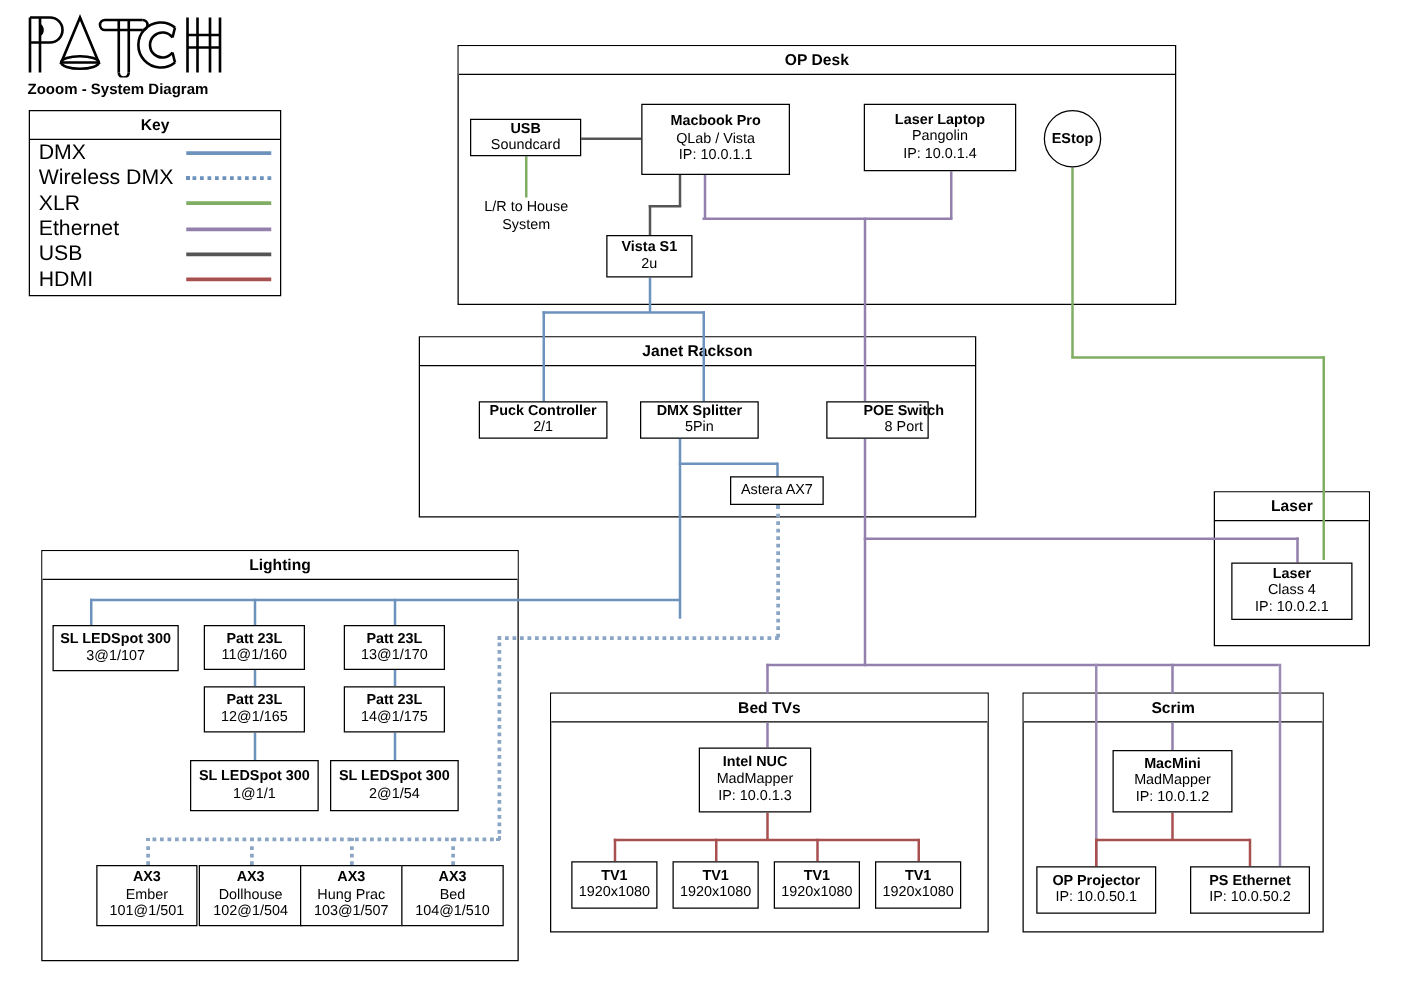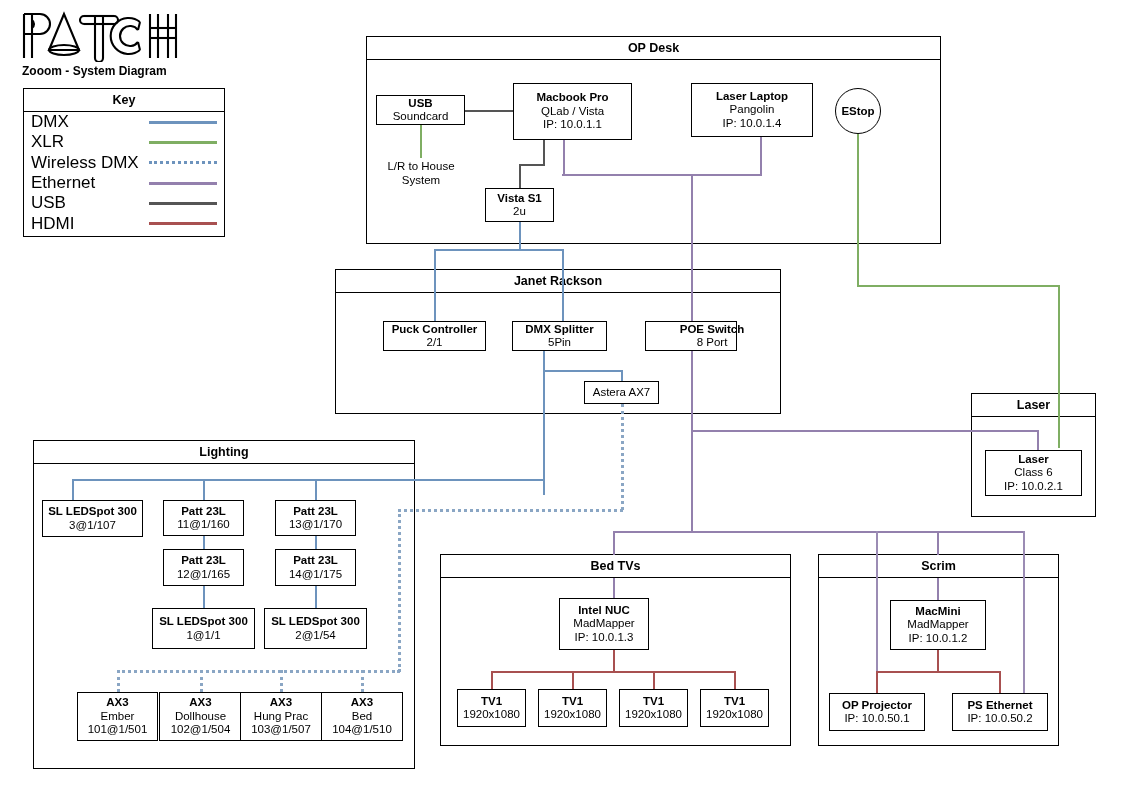--- a/index.html
+++ b/index.html
@@ -146,26 +146,26 @@
   </div>
   <div id="subtitle">Zooom - System Diagram</div>
 
   <div id="key">
     <div id="key-title">Key</div>
     <div class="key-row">
       <span class="lbl">DMX</span>
       <span class="swatch" style="border-top-color:#6d93bd;border-top-style:solid;"></span>
     </div>
     <div class="key-row">
+      <span class="lbl">Wireless DMX</span>
+      <span class="swatch" style="border-top-color:#6d93bd;border-top-style:dotted;border-top-width:3.5px;"></span>
+    </div>
+    <div class="key-row">
       <span class="lbl">XLR</span>
       <span class="swatch" style="border-top-color:#7fae63;border-top-style:solid;"></span>
-    </div>
-    <div class="key-row">
-      <span class="lbl">Wireless DMX</span>
-      <span class="swatch" style="border-top-color:#6d93bd;border-top-style:dotted;border-top-width:3.5px;"></span>
     </div>
     <div class="key-row">
       <span class="lbl">Ethernet</span>
       <span class="swatch" style="border-top-color:#9380ad;border-top-style:solid;"></span>
     </div>
     <div class="key-row">
       <span class="lbl">USB</span>
       <span class="swatch" style="border-top-color:#555555;border-top-style:solid;"></span>
     </div>
     <div class="key-row">
@@ -303,32 +303,32 @@
   <div class="node" style="left:383px;top:321px;width:103px;height:30px;">
     <span class="t1">Puck Controller</span>
     <span class="t2">2/1</span>
   </div>
 
   <div class="node" style="left:512px;top:321px;width:95px;height:30px;">
     <span class="t1">DMX Splitter</span>
     <span class="t2">5Pin</span>
   </div>
 
-  <div class="node" style="left:645px;top:321px;width:92px;height:30px;padding-left:44px;">
+  <div class="node" style="left:661px;top:321px;width:82px;height:30px;padding-left:44px;">
     <span class="t1">POE Switch</span>
     <span class="t2">8 Port</span>
   </div>
 
   <div class="node" style="left:584px;top:381px;width:75px;height:23px;">
     <span class="t2">Astera AX7</span>
   </div>
 
   <div class="node" style="left:985px;top:450px;width:97px;height:46px;">
     <span class="t1">Laser</span>
-    <span class="t2">Class 6</span>
+    <span class="t2">Class 4</span>
     <span class="t3">IP: 10.0.2.1</span>
   </div>
 
   <div class="node" style="left:42px;top:500px;width:101px;height:37px;">
     <span class="t1">SL LEDSpot 300</span>
     <span class="t2">3@1/107</span>
   </div>
 
   <div class="node" style="left:163px;top:500px;width:81px;height:36px;">
     <span class="t1">Patt 23L</span>

